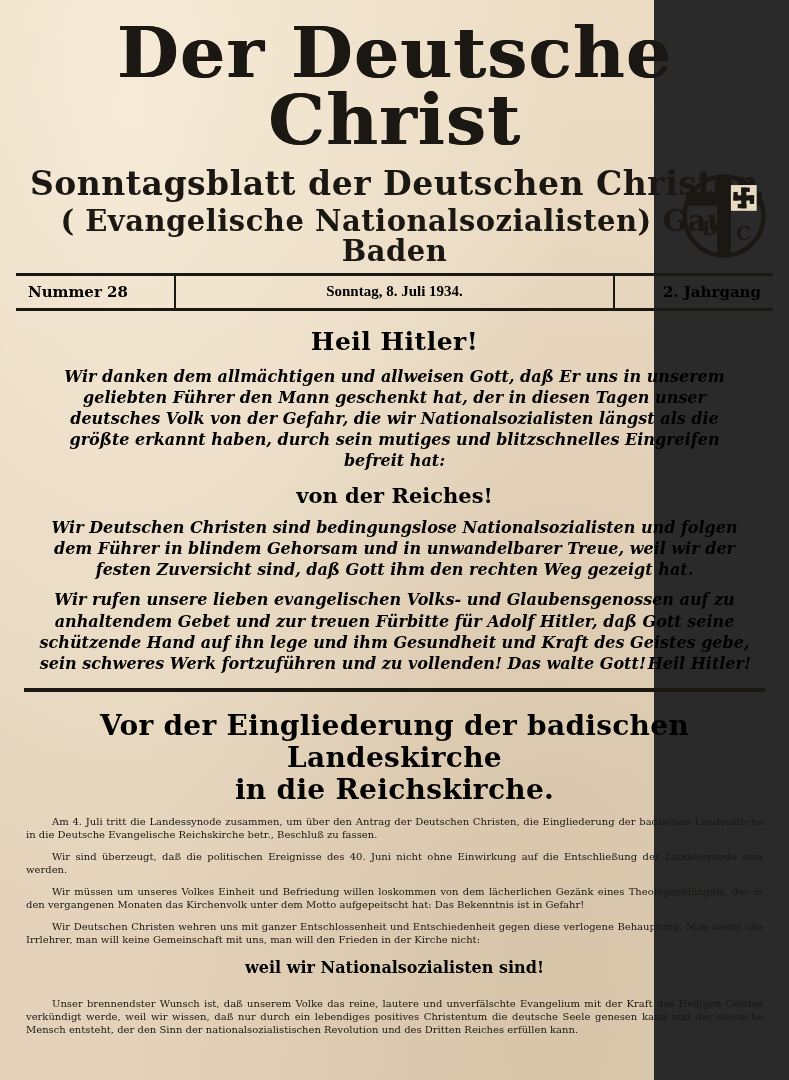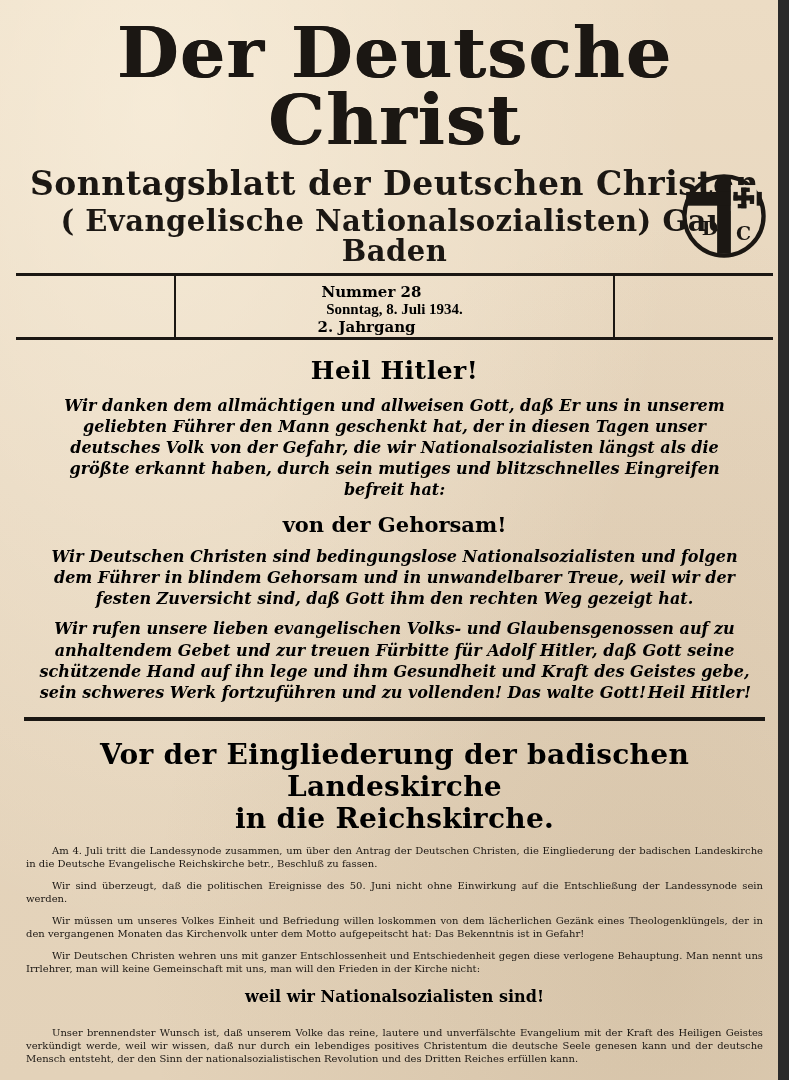--- a/index.html
+++ b/index.html
@@ -8,21 +8,21 @@
     background: #2a2a2a;
   }
   body {
     width: 789px;
     height: 1080px;
     overflow: hidden;
     font-family: "DejaVu Serif", serif;
   }
   .page {
     position: relative;
-    width: 778px;
+    width: 654px;
     height: 1080px;
     background: #e8d9c3;
     box-sizing: border-box;
     padding: 14px 16px 0 16px;
     
     background-image:
       radial-gradient(ellipse at 20% 10%, rgba(255,248,232,0.55), rgba(0,0,0,0) 60%),
       radial-gradient(ellipse at 85% 90%, rgba(120,90,50,0.12), rgba(0,0,0,0) 55%),
       linear-gradient(180deg, #ecdcc4 0%, #e6d5bd 45%, #e3d2b9 100%);
   }
@@ -70,31 +70,30 @@
     top: 6px;
     width: 86px;
     height: 86px;
   }
   .issuebar {
     display: flex;
     align-items: center;
     justify-content: space-between;
     font-weight: bold;
     font-size: 15px;
-    padding: 7px 8px 1px 8px;
+    padding: 7px 8px 7px 8px;
     border-top: 3px solid #1b1713;
     border-bottom: 3px solid #1b1713;
     margin-top: 6px;
     position: relative;
-    flex-direction: column;
   }
   .issuebar .cell { white-space: nowrap; }
   .issuebar .cell.left { width: 150px; text-align: left; padding-left: 4px; }
   .issuebar .cell.mid { flex: 1; text-align: center; font-family: Liberation Serif, serif; }
-  .issuebar .cell.right { width: 150px; padding-right: 4px; }
+  .issuebar .cell.right { width: 150px; text-align: right; padding-right: 4px; }
   .issuebar .sep {
     position: absolute;
     top: 0; bottom: 0;
     width: 0;
     border-left: 2px solid #1b1713;
   }
   .issuebar .sep.s1 { left: 158px; }
   .issuebar .sep.s2 { right: 158px; }
 
   
@@ -195,38 +194,38 @@
       <span class="sep s1"></span>
       <span class="sep s2"></span>
       <div class="cell left">Nummer 28</div>
       <div class="cell mid">Sonntag, 8. Juli 1934.</div>
       <div class="cell right">2. Jahrgang</div>
     </div>
 
     <div class="lead">
       <div class="lead-head">Heil Hitler!</div>
       <p>Wir danken dem allmächtigen und allweisen Gott, daß Er uns in unserem geliebten Führer den Mann geschenkt hat, der in diesen Tagen unser deutsches Volk von der Gefahr, die wir Nationalsozialisten längst als die größte erkannt haben, durch sein mutiges und blitzschnelles Eingreifen befreit hat:</p>
-      <div class="lead-sub">von der Gehorsam!</div>
+      <div class="lead-sub">von der Reiches!</div>
       <p>Wir Deutschen Christen sind bedingungslose Nationalsozialisten und folgen dem Führer in blindem Gehorsam und in unwandelbarer Treue, weil wir der festen Zuversicht sind, daß Gott ihm den rechten Weg gezeigt hat.</p>
       <p class="last">
         <span>Wir rufen unsere lieben evangelischen Volks- und Glaubensgenossen auf zu anhaltendem Gebet und zur treuen Fürbitte für Adolf Hitler, daß Gott seine schützende Hand auf ihn lege und ihm Gesundheit und Kraft des Geistes gebe, sein schweres Werk fortzuführen und zu vollenden!  Das walte Gott!</span>
         <span style="float:right">Heil Hitler!</span>
       </p>
     </div>
 
     <div class="divider-double"></div>
 
     <div class="article2">
       <div class="a2-head">
         <span>Vor der Eingliederung der badischen Landeskirche</span>
         <span class="line2">in die Reichskirche.</span>
       </div>
 
       <p>Am 4. Juli tritt die Landessynode zusammen, um über den Antrag der Deutschen Christen, die Eingliederung der badischen Landeskirche in die Deutsche Evangelische Reichskirche betr., Beschluß zu fassen.</p>
-      <p>Wir sind überzeugt, daß die politischen Ereignisse des 50. Juni nicht ohne Einwirkung auf die Entschließung der Landessynode sein werden.</p>
+      <p>Wir sind überzeugt, daß die politischen Ereignisse des 40. Juni nicht ohne Einwirkung auf die Entschließung der Landessynode sein werden.</p>
       <p>Wir müssen um unseres Volkes Einheit und Befriedung willen loskommen von dem lächerlichen Gezänk eines Theologenklüngels, der in den vergangenen Monaten das Kirchenvolk unter dem Motto aufgepeitscht hat: Das Bekenntnis ist in Gefahr!</p>
       <p>Wir Deutschen Christen wehren uns mit ganzer Entschlossenheit und Entschiedenheit gegen diese verlogene Behauptung. Man nennt uns Irrlehrer, man will keine Gemeinschaft mit uns, man will den Frieden in der Kirche nicht:</p>
 
       <div class="a2-subhead">weil wir Nationalsozialisten sind!</div>
 
       <p>Unser brennendster Wunsch ist, daß unserem Volke das reine, lautere und unverfälschte Evangelium mit der Kraft des Heiligen Geistes verkündigt werde, weil wir wissen, daß nur durch ein lebendiges positives Christentum die deutsche Seele genesen kann und der deutsche Mensch entsteht, der den Sinn der nationalsozialistischen Revolution und des Dritten Reiches erfüllen kann.</p>
 
     </div>
 
   </div>

